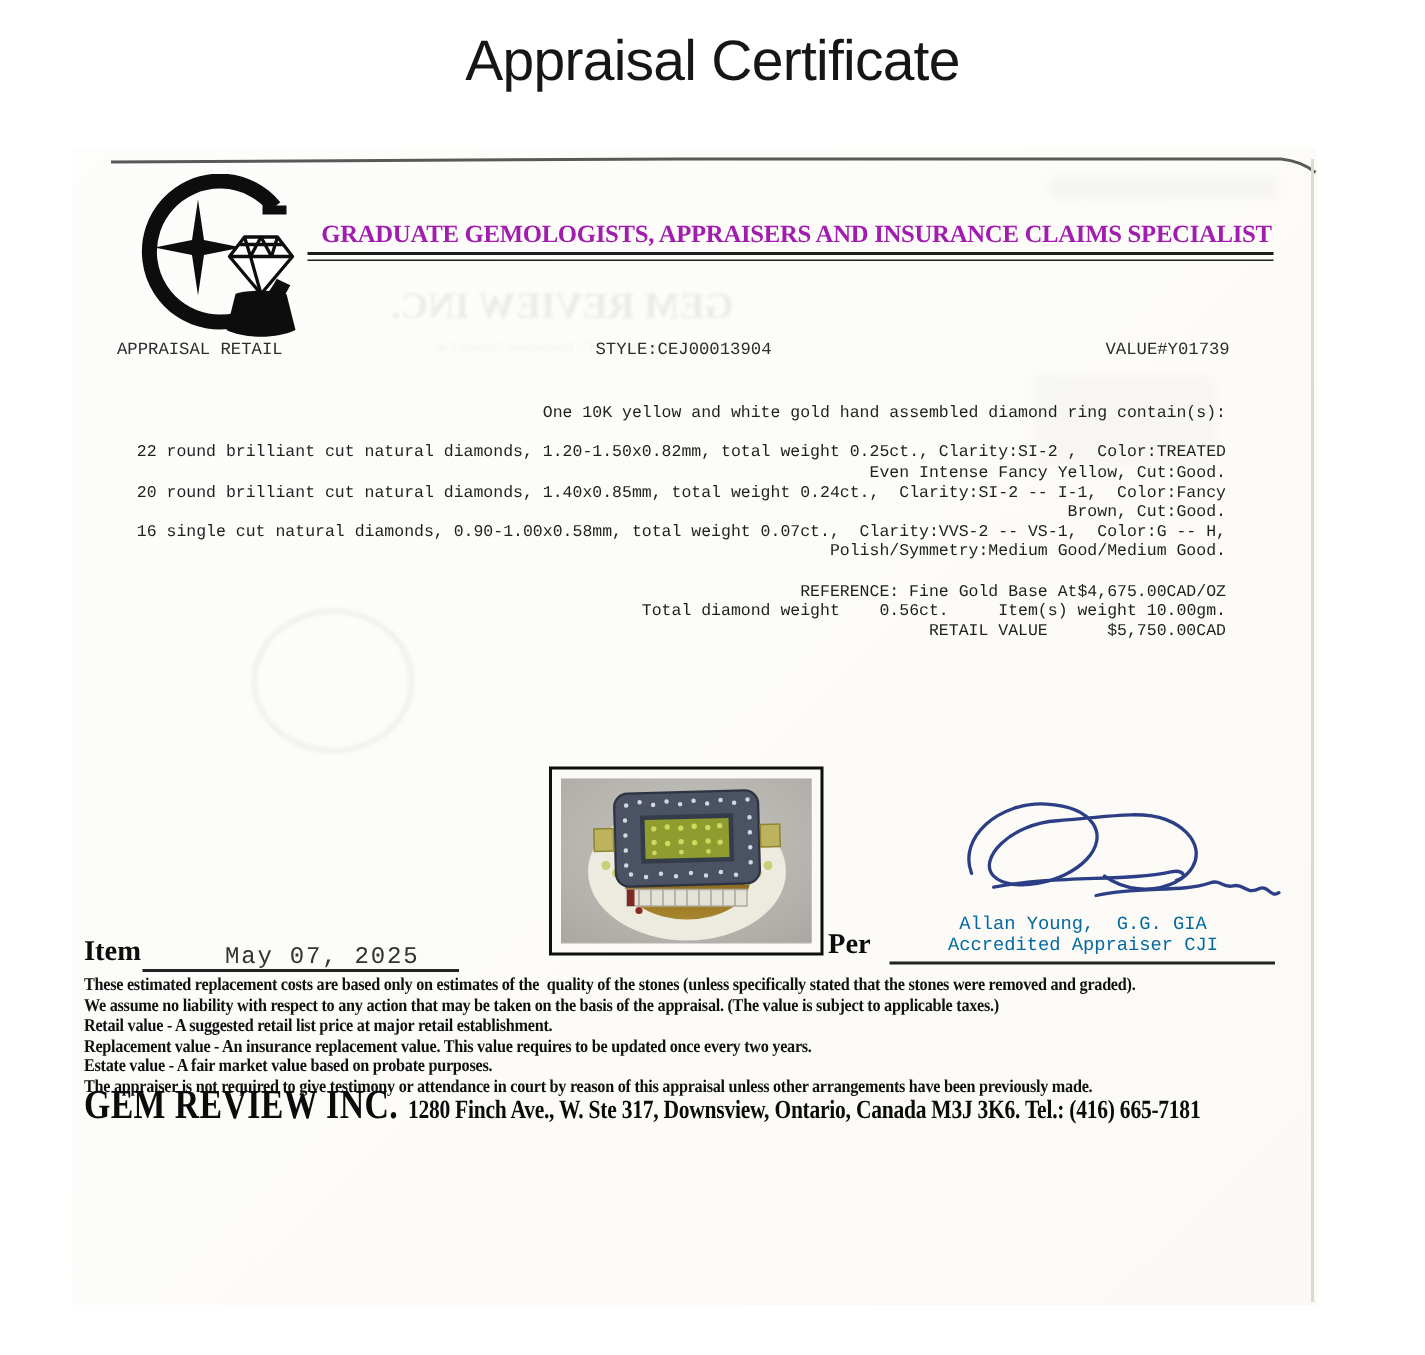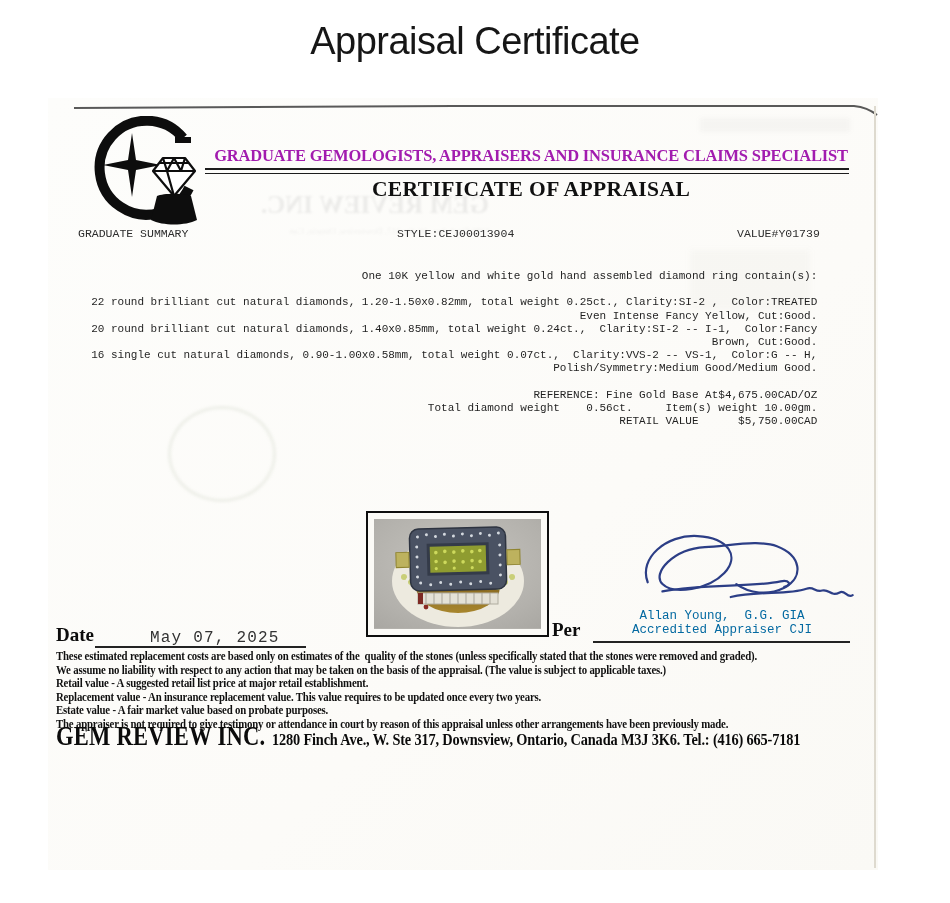--- a/index.html
+++ b/index.html
@@ -88,23 +88,22 @@
     <path d="M53,17 L57,44 L82,49 L57,54 L53,81 L49,54 L24,49 L49,44 Z" fill="#0d0d0d"></path>
     <g stroke="#0d0d0d" stroke-width="2.2" fill="#ffffff" stroke-linejoin="round">
       <path d="M74,55 L84,42 L106,42 L116,55 L95,80 Z"></path>
       <path d="M74,55 L116,55 M84,42 L88,55 L95,80 M106,42 L102,55 M88,55 L95,42 M102,55 L95,42 M80,47 L110,47"></path>
     </g>
     <path d="M78,80 C84,77 106,77 112,80 L118,104 C106,110 84,110 72,104 Z" fill="#0d0d0d"></path>
   </svg>
 
   <div class="abs tagline">GRADUATE GEMOLOGISTS, APPRAISERS AND INSURANCE CLAIMS SPECIALIST</div>
   <div class="abs double-rule"></div>
-  <div class="abs cert-title">CERTIFICATE OF APPRAISAL</div>
-
-  <div class="abs mono summary-label">GRADUATE SUMMARY</div>
+
+  <div class="abs mono summary-label">APPRAISAL RETAIL</div>
   <div class="abs mono style-no">STYLE:CEJ00013904</div>
   <div class="abs mono cert-no">VALUE#Y01739</div>
 
   <div class="abs mono body-text">One 10K yellow and white gold hand assembled diamond ring contain(s):
 
   22 round brilliant cut natural diamonds, 1.20-1.50x0.82mm, total weight 0.25ct., Clarity:SI-2 ,  Color:TREATED
      Even Intense Fancy Yellow, Cut:Good.
   20 round brilliant cut natural diamonds, 1.40x0.85mm, total weight 0.24ct.,  Clarity:SI-2 -- I-1,  Color:Fancy
      Brown, Cut:Good.
   16 single cut natural diamonds, 0.90-1.00x0.58mm, total weight 0.07ct.,  Clarity:VVS-2 -- VS-1,  Color:G -- H,
@@ -228,21 +227,21 @@
       <path d="M46,74 C92,65 142,70 174,63 C183,61 187,67 178,69"></path>
       <path d="M120,80 C150,73 182,78 202,71 C210,68 211,75 219,73 C227,71 228,80 238,75 C244,72 246,82 252,78"></path>
     </g>
   </svg>
 
   <div class="abs mono appraiser-block">Allan Young,  G.G. GIA
 Accredited Appraiser CJI</div>
 
   <div class="abs per-label serif">Per</div>
   <div class="abs per-line"></div>
-  <div class="abs date-label serif">Date</div>
+  <div class="abs date-label serif">Item</div>
   <div class="abs mono date-value">May  07, 2025</div>
   <div class="abs date-line"></div>
 
   <div class="abs fine-print">These estimated replacement costs are based only on estimates of the  quality of the stones (unless specifically stated that the stones were removed and graded).
 We assume no liability with respect to any action that may be taken on the basis of the appraisal. (The value is subject to applicable taxes.)
 Retail value - A suggested retail list price at major retail establishment.
 Replacement value - An insurance replacement value. This value requires to be updated once every two years.
 Estate value - A fair market value based on probate purposes.
 The appraiser is not required to give testimony or attendance in court by reason of this appraisal unless other arrangements have been previously made.</div>
 

